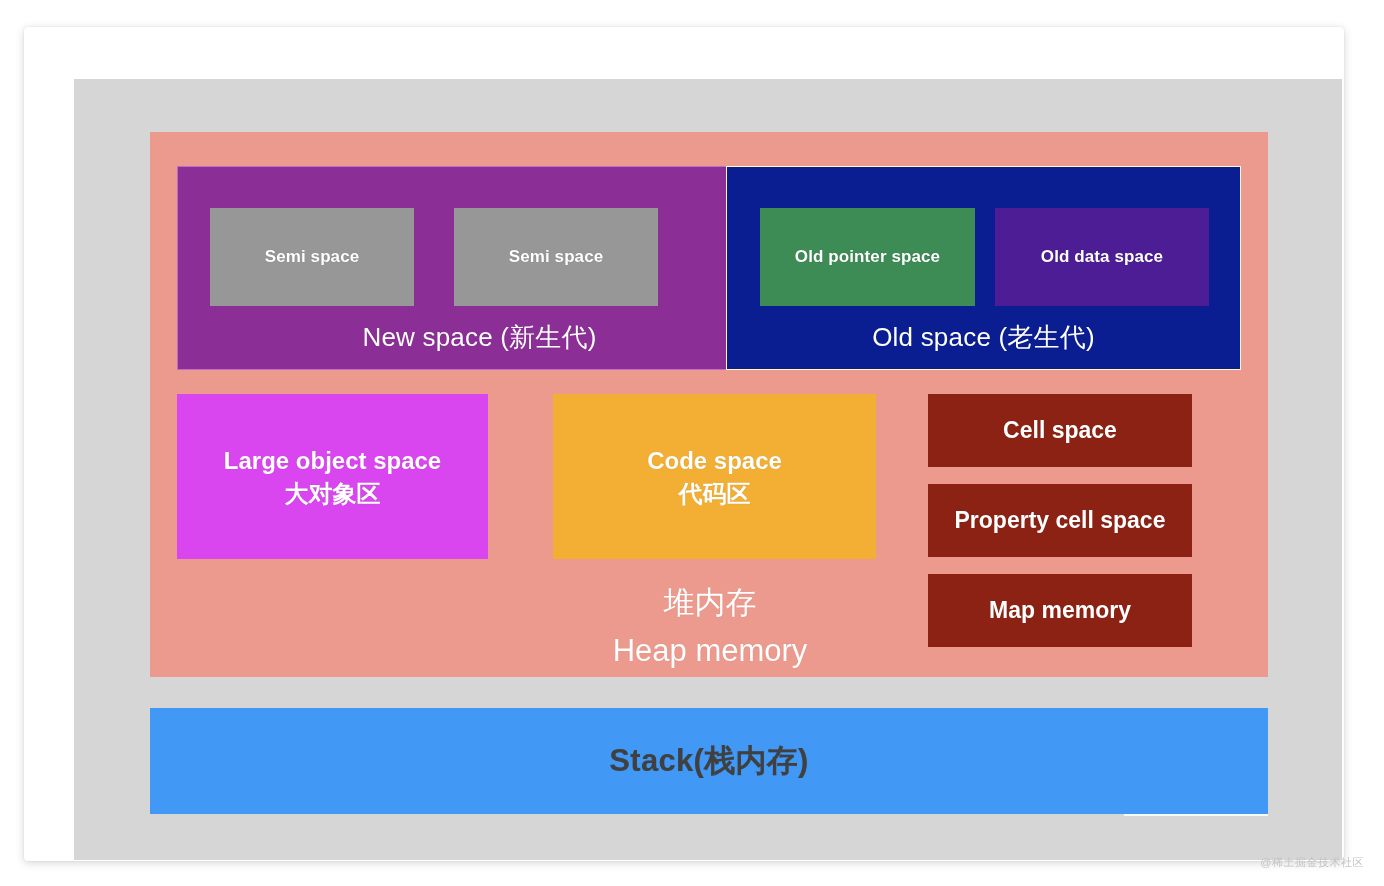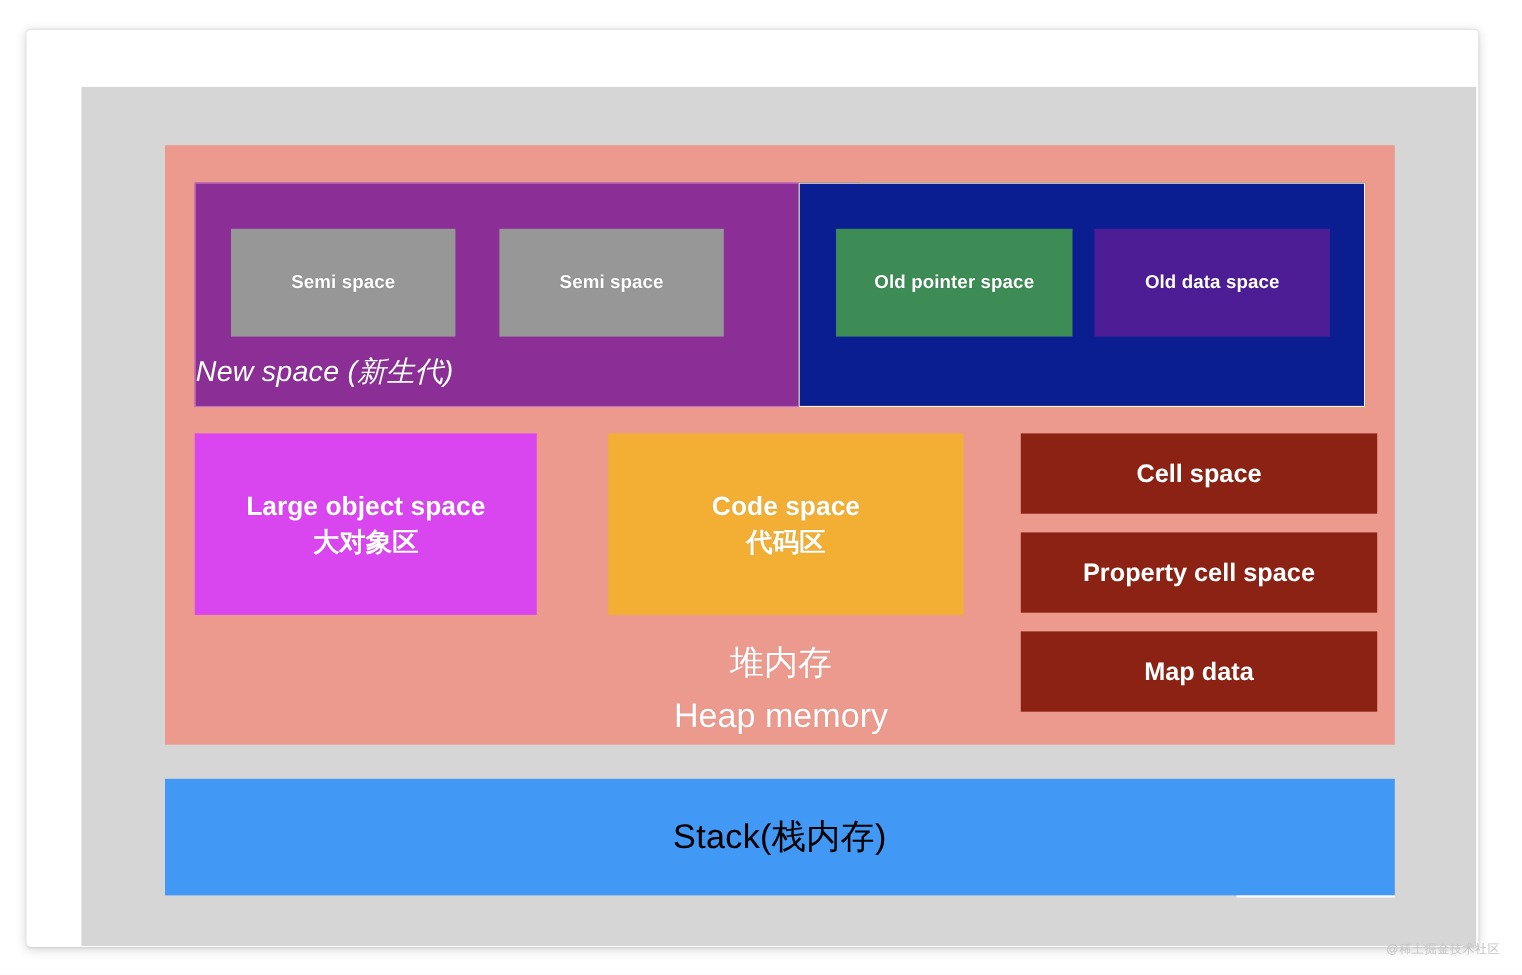--- a/index.html
+++ b/index.html
@@ -86,26 +86,26 @@
   #semi-space-right { left: 276px; top: 41px; width: 204px; height: 98px; background: #979797; }
 
   #old-pointer-space { left: 33px;  top: 41px; width: 215px; height: 98px; background: #3d8b55; }
   #old-data-space    { left: 268px; top: 41px; width: 214px; height: 98px; background: #4c1d95; }
 
   .group-caption {
     position: absolute;
     left: 0;
     right: 0;
     bottom: 14px;
+    text-align: center;
     color: #ffffff;
     font-size: 26px;
     font-weight: 400;
     letter-spacing: 0.2px;
     text-shadow: 0 0 1px rgba(0,0,0,0.2);
-    font-style: italic;
   }
 
   
   #large-object-space {
     position: absolute;
     left: 27px;
     top: 262px;
     width: 311px;
     height: 165px;
     background: #d946ef;
@@ -126,21 +126,21 @@
     color: #ffffff;
     font-size: 24px;
     font-weight: 700;
     line-height: 1.38;
     text-shadow: 0 0 1px rgba(0,0,0,0.18);
   }
 
   .red-box {
     position: absolute;
     left: 778px;
-    width: 324px;
+    width: 264px;
     height: 73px;
     background: #8c2213;
     display: flex;
     align-items: center;
     justify-content: center;
     color: #ffffff;
     font-size: 23px;
     font-weight: 700;
     text-shadow: 0 0 1px rgba(0,0,0,0.18);
   }
@@ -168,23 +168,23 @@
     left: 76px;
     top: 629px;
     width: 1118px;
     height: 106px;
     background: #4299f5;
     display: flex;
     align-items: center;
     justify-content: center;
   }
   #stack-label {
-    color: #000000;
+    color: #404040;
     font-size: 31px;
-    font-weight: 400;
+    font-weight: 700;
     letter-spacing: 0.3px;
     text-shadow: 0 0 1px rgba(0,0,0,0.18);
   }
   #stack-underline {
     position: absolute;
     left: 1050px;
     top: 735px;
     width: 144px;
     height: 2px;
     background: #ffffff;
@@ -213,39 +213,40 @@
 
       <div id="new-space-block">
         <div class="inner-box" id="semi-space-left">Semi space</div>
         <div class="inner-box" id="semi-space-right">Semi space</div>
         <div class="group-caption">New space (新生代)</div>
       </div>
 
       <div id="old-space-block">
         <div class="inner-box" id="old-pointer-space">Old pointer space</div>
         <div class="inner-box" id="old-data-space">Old data space</div>
+        <div class="group-caption">Old space (老生代)</div>
       </div>
 
       <div id="large-object-space">
         <div class="big-box-label">
           <div>Large object space</div>
           <div>大对象区</div>
         </div>
       </div>
 
       <div id="code-space">
         <div class="big-box-label">
           <div>Code space</div>
           <div>代码区</div>
         </div>
       </div>
 
       <div class="red-box" id="cell-space">Cell space</div>
       <div class="red-box" id="property-cell-space">Property cell space</div>
-      <div class="red-box" id="map-space">Map data</div>
+      <div class="red-box" id="map-space">Map memory</div>
 
       <div id="heap-caption">
         <div>堆内存</div>
         <div>Heap memory</div>
       </div>
     </div>
 
     <div id="stack-bar">
       <span id="stack-label">Stack(栈内存)</span>
     </div>

